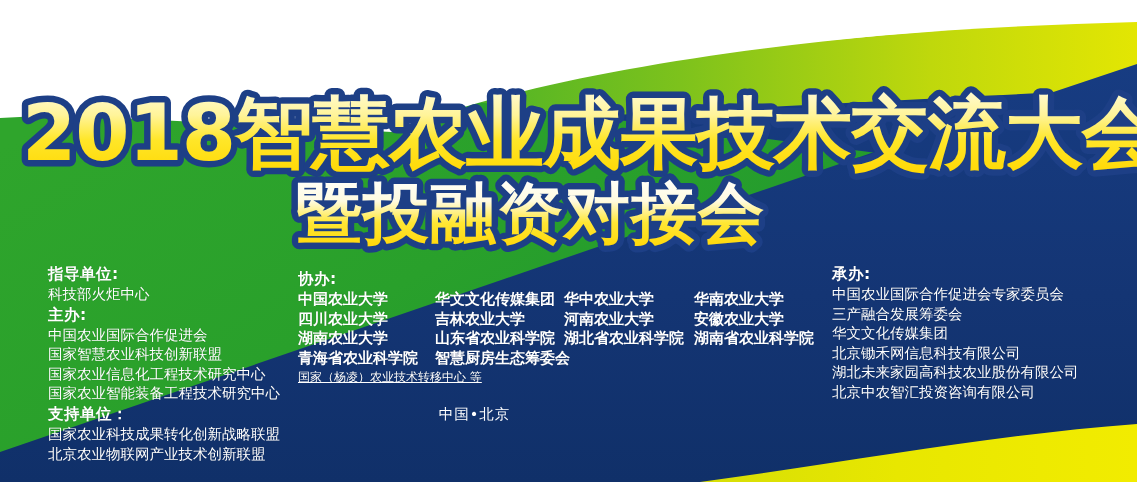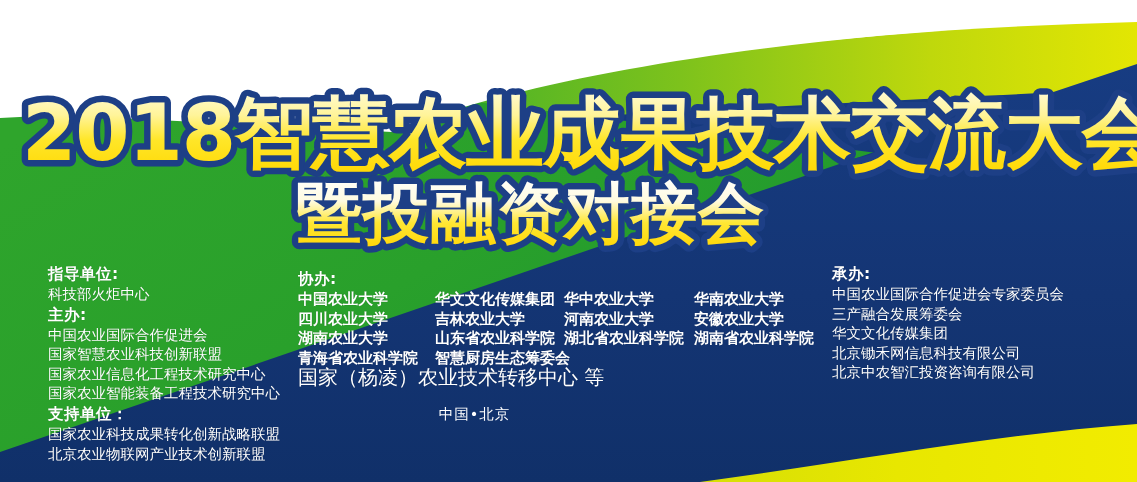--- a/index.html
+++ b/index.html
@@ -96,22 +96,23 @@
   .uni-grid span {
     display: block;
     line-height: 19.6px;
     font-size: 15px;
     white-space: nowrap;
     font-weight: bold;
   }
   .uni-tail {
     display: block;
     line-height: 19.6px;
-    font-size: 20px;
+    font-size: 12px;
     white-space: nowrap;
+    text-decoration: underline;
   }
 
   
   #location {
     position: absolute;
     left: 0;
     top: 405px;
     width: 949px;
     text-align: center;
     color: #ffffff;
@@ -235,18 +236,19 @@
     </div>
     <span class="uni-tail">国家（杨凌）农业技术转移中心 等</span>
   </div>
 
   <div class="info" id="col-right">
     <span class="ln hd">承办:</span>
     <span class="ln">中国农业国际合作促进会专家委员会</span>
     <span class="ln">三产融合发展筹委会</span>
     <span class="ln">华文文化传媒集团</span>
     <span class="ln">北京锄禾网信息科技有限公司</span>
+    <span class="ln">湖北未来家园高科技农业股份有限公司</span>
     <span class="ln">北京中农智汇投资咨询有限公司</span>
   </div>
 
   <div id="location">中国•北京</div>
 
 </div>
 
 </body></html>

